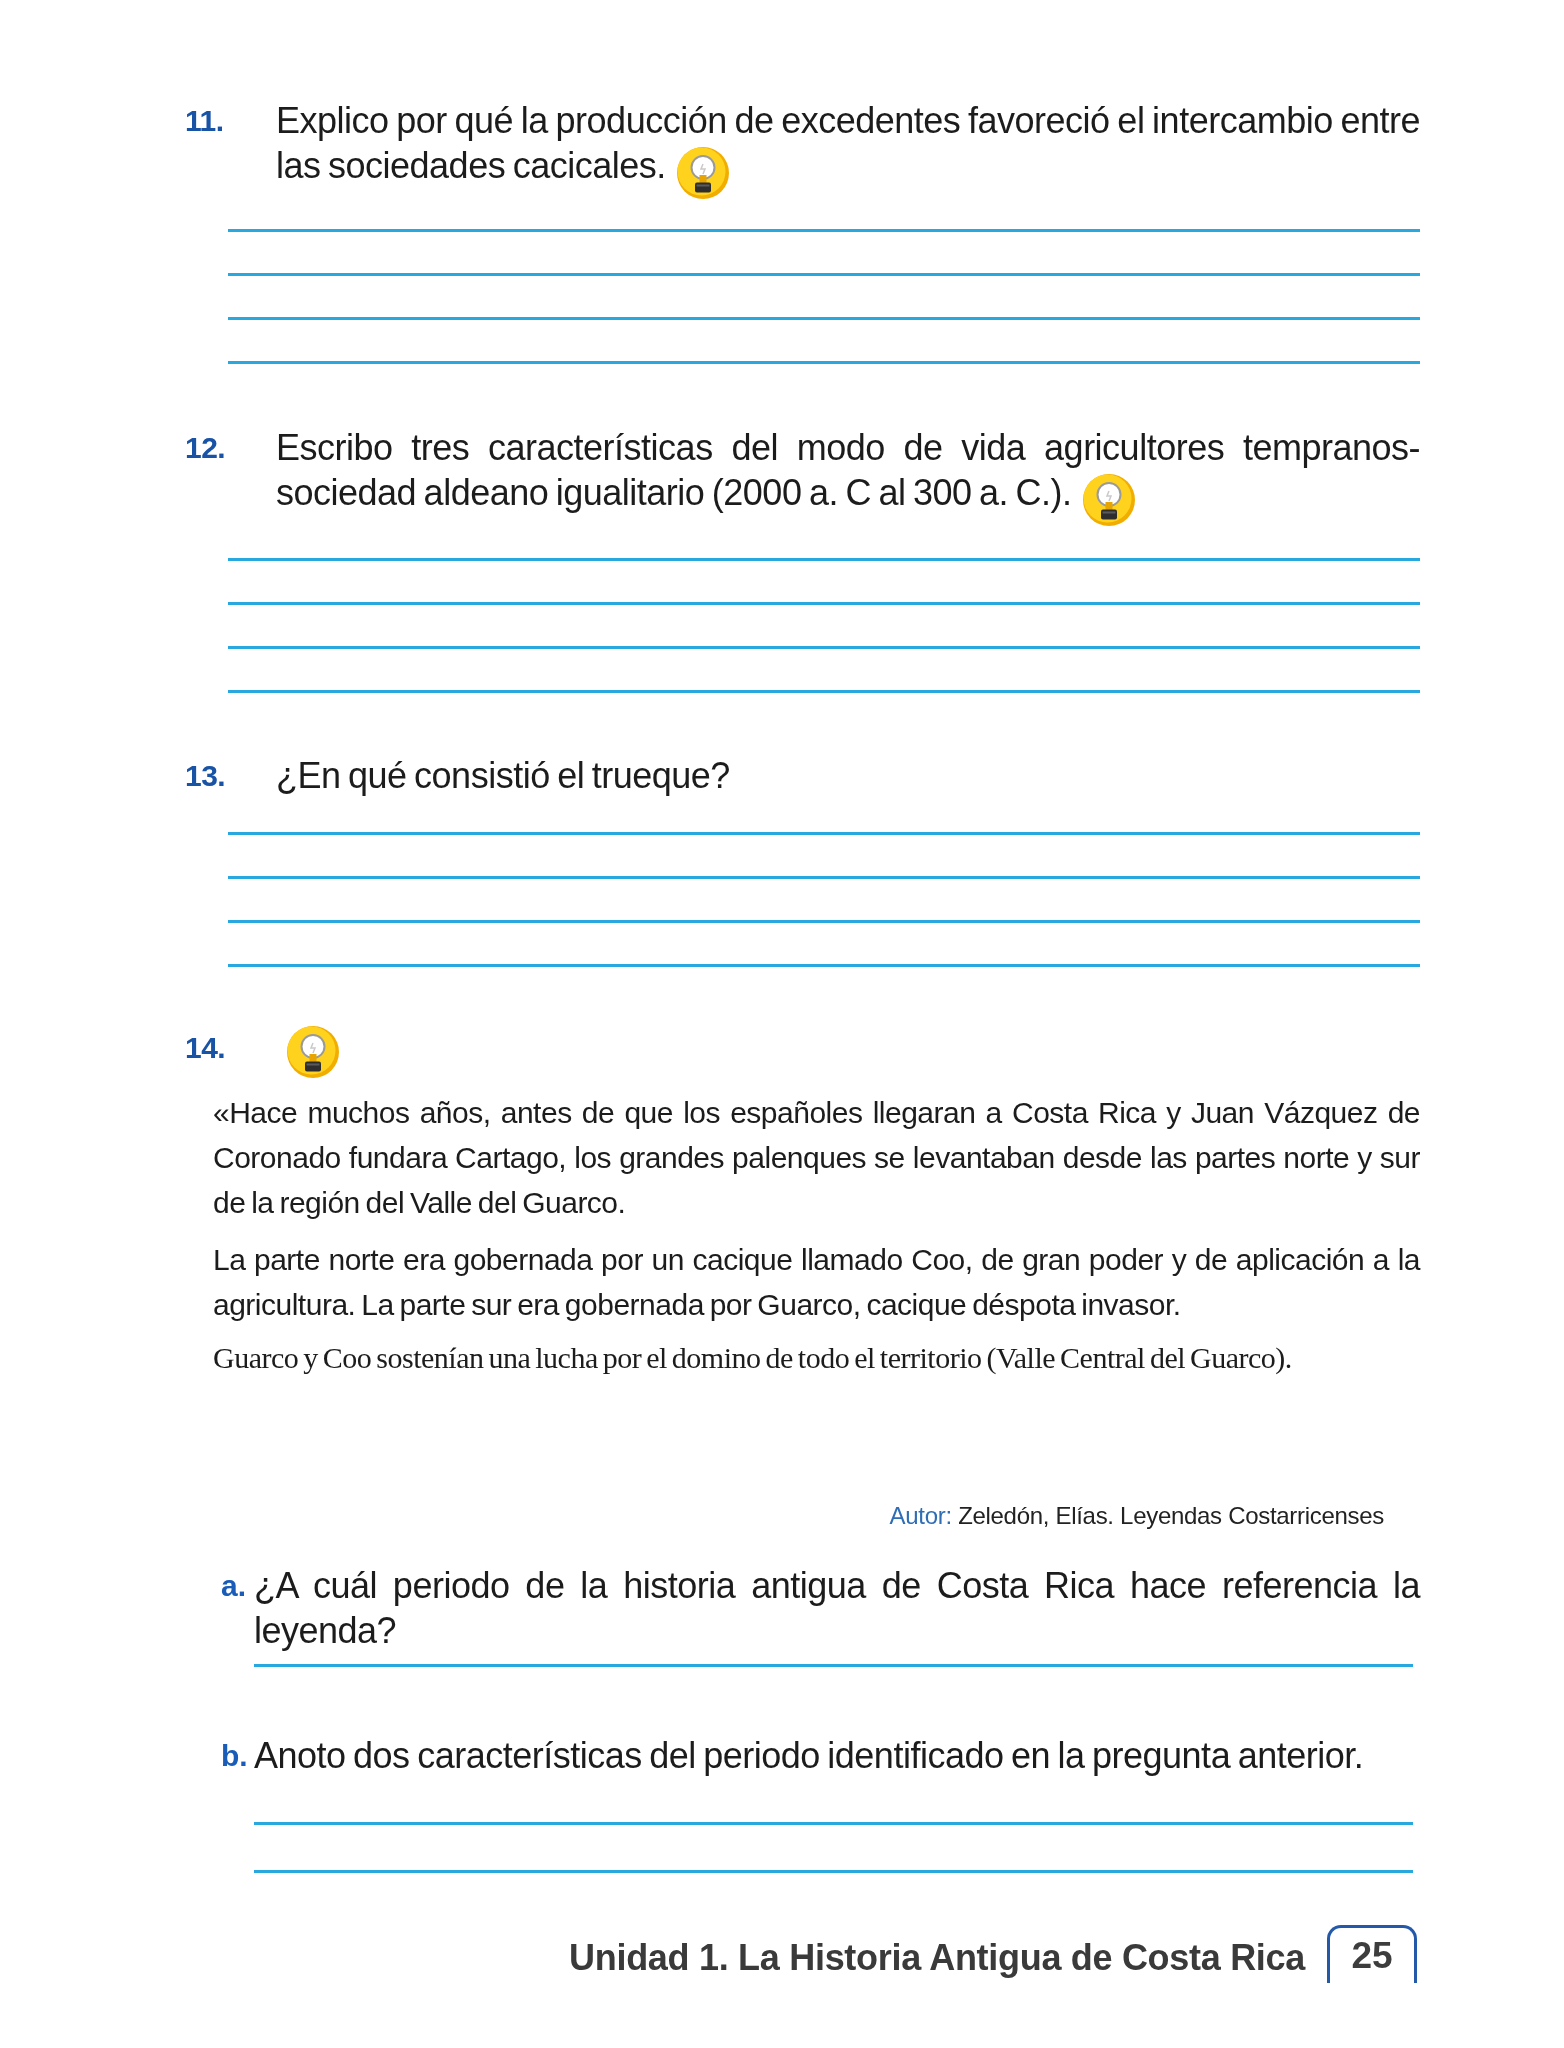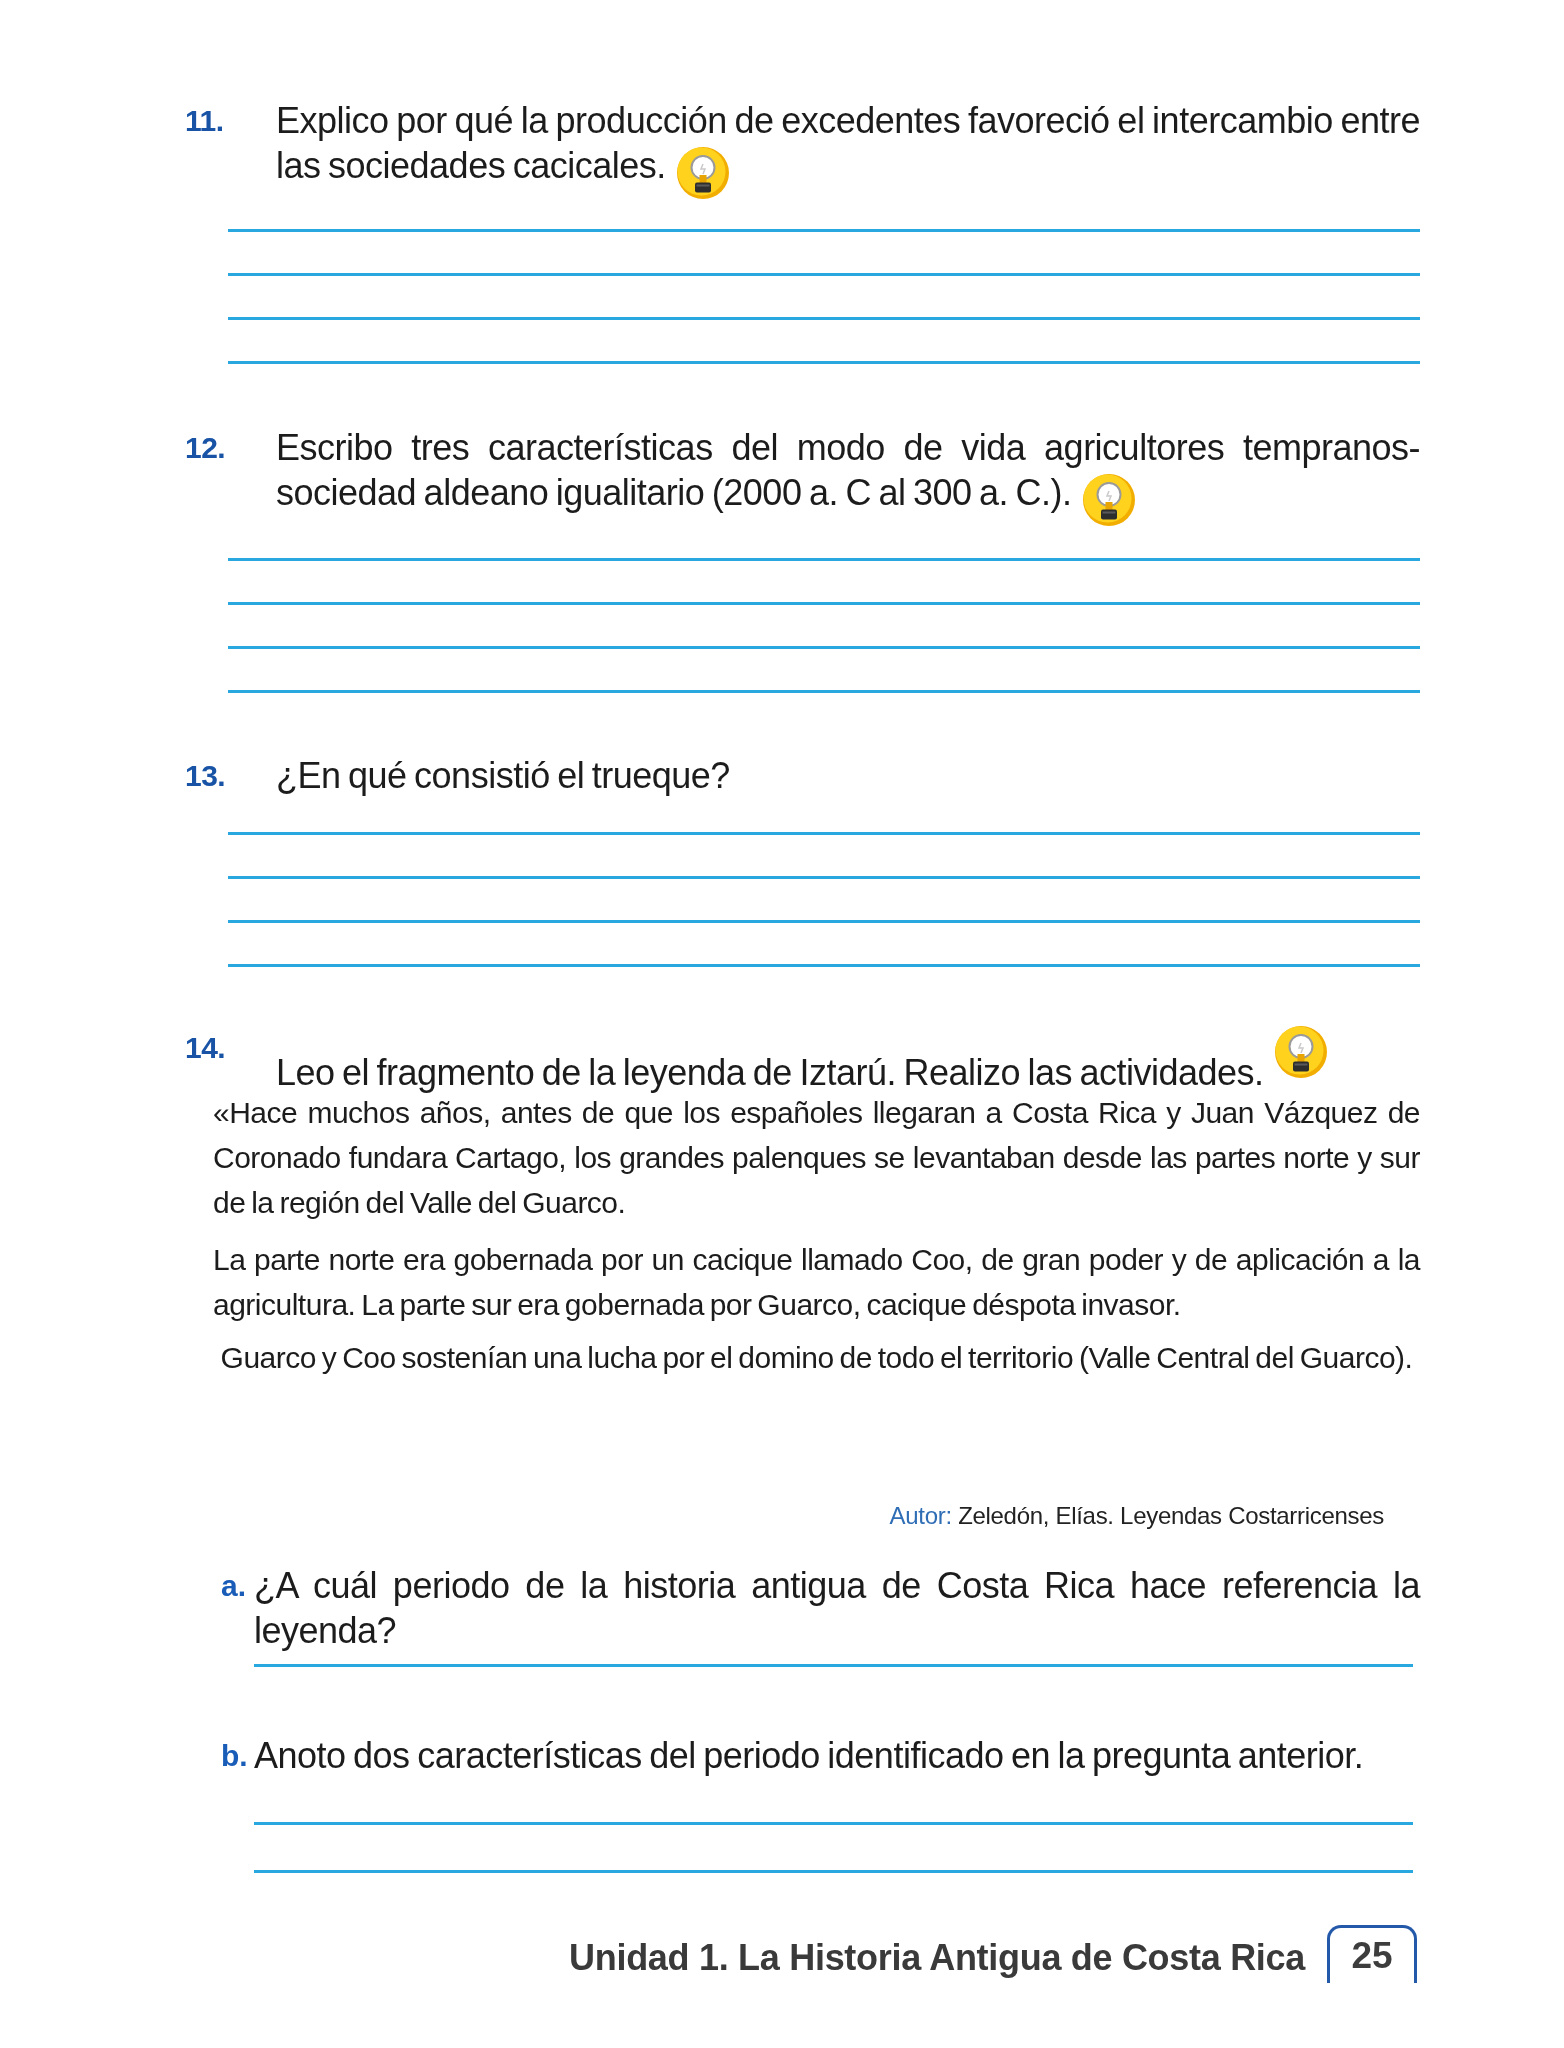--- a/index.html
+++ b/index.html
@@ -60,21 +60,21 @@
     position: absolute;
     left: 213px;
     width: 1207px;
     font-size: 30px;
     line-height: 45px;
     text-align: justify;
     letter-spacing: -0.5px;
     word-spacing: -2px;
     color: #1c1c1c;
   }
-  .one-line { white-space: nowrap; text-align: center; }
+  .one-line { white-space: nowrap; text-align: left; font-family: Liberation Serif, serif; }
   
   .lines { position: absolute; left: 228px; width: 1192px; }
   .lines.narrow { left: 254px; width: 1159px; }
   .ln {
     height: 44px;
     box-sizing: border-box;
     border-bottom: 3px solid #29a8e0;
   }
   .ln.tall { height: 48px; }
   
@@ -193,21 +193,21 @@
 
   <div class="lines" id="lines-13">
     <div class="ln"></div>
     <div class="ln"></div>
     <div class="ln"></div>
     <div class="ln"></div>
   </div>
 
   <div class="q" id="q14">
     <div class="qnum">14.</div>
-    <div class="qtext"><span>Leo el fragmento de la leyenda de Iztarú. Realizo las actividades.</span><span class="bulb bulb-high"><svg viewBox="0 0 54 54">
+    <div class="qtext"><span class="bulb bulb-high"><svg viewBox="0 0 54 54">
             <circle cx="27" cy="27" r="26" fill="#f2ae00"></circle>
             <circle cx="25.5" cy="25.5" r="24" fill="#ffd21e"></circle>
             <circle cx="27" cy="21.5" r="11.5" fill="#ffffff" stroke="#9a9a9a" stroke-width="2"></circle>
             <path d="M27 18 l-2 5 h4 l-2 5" stroke="#c9c9c9" stroke-width="1.5" fill="none"></path>
             <rect x="23.5" y="29" width="7" height="9" fill="#e8a400"></rect>
             <rect x="19" y="36.5" width="16" height="10" rx="2" fill="#2e2e2e"></rect>
             <rect x="20.5" y="38.5" width="13" height="2" fill="#5a5a5a"></rect>
           </svg></span></div>
   </div>
 

